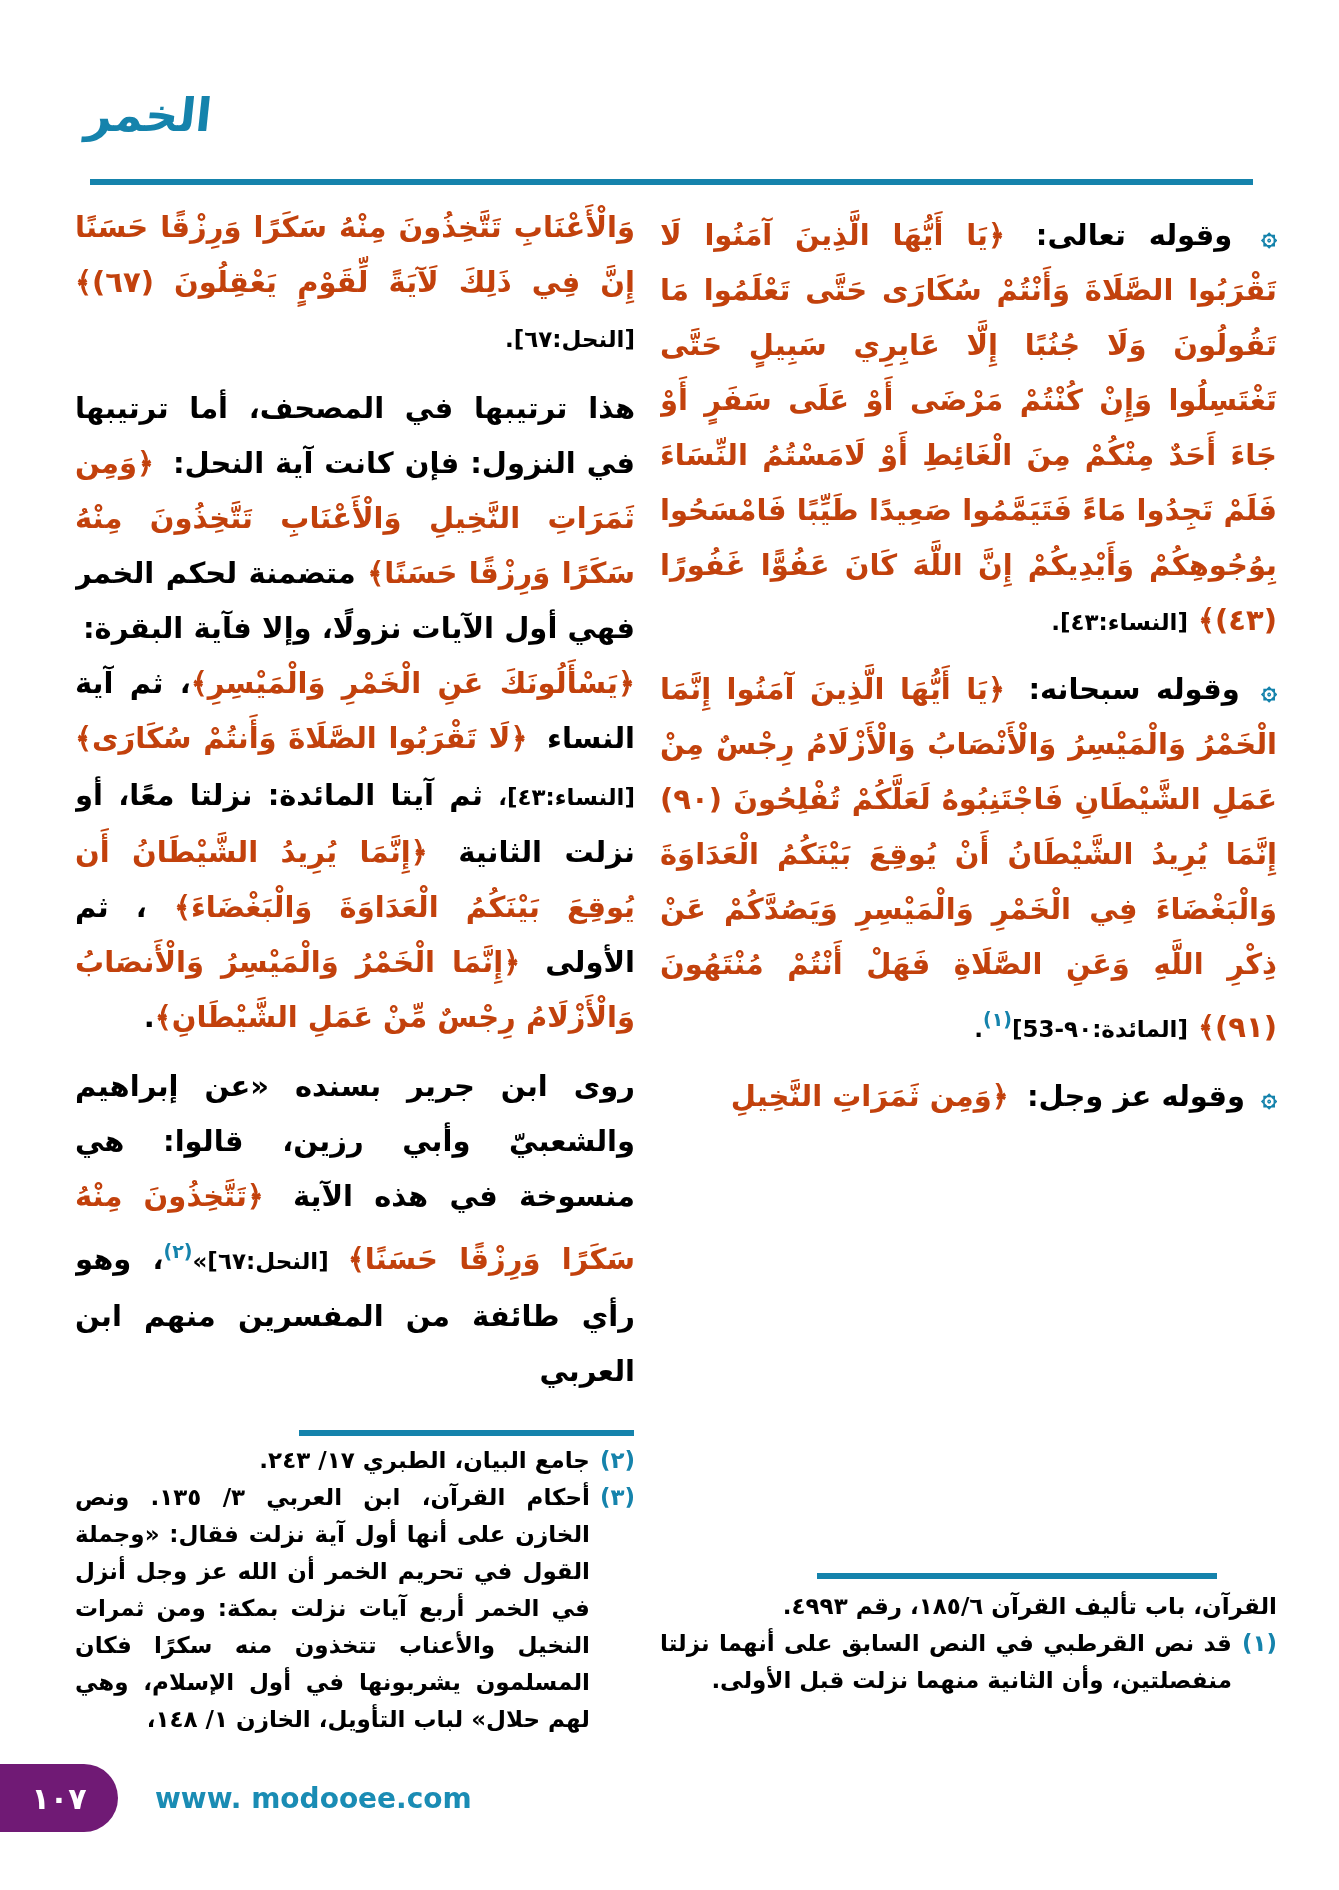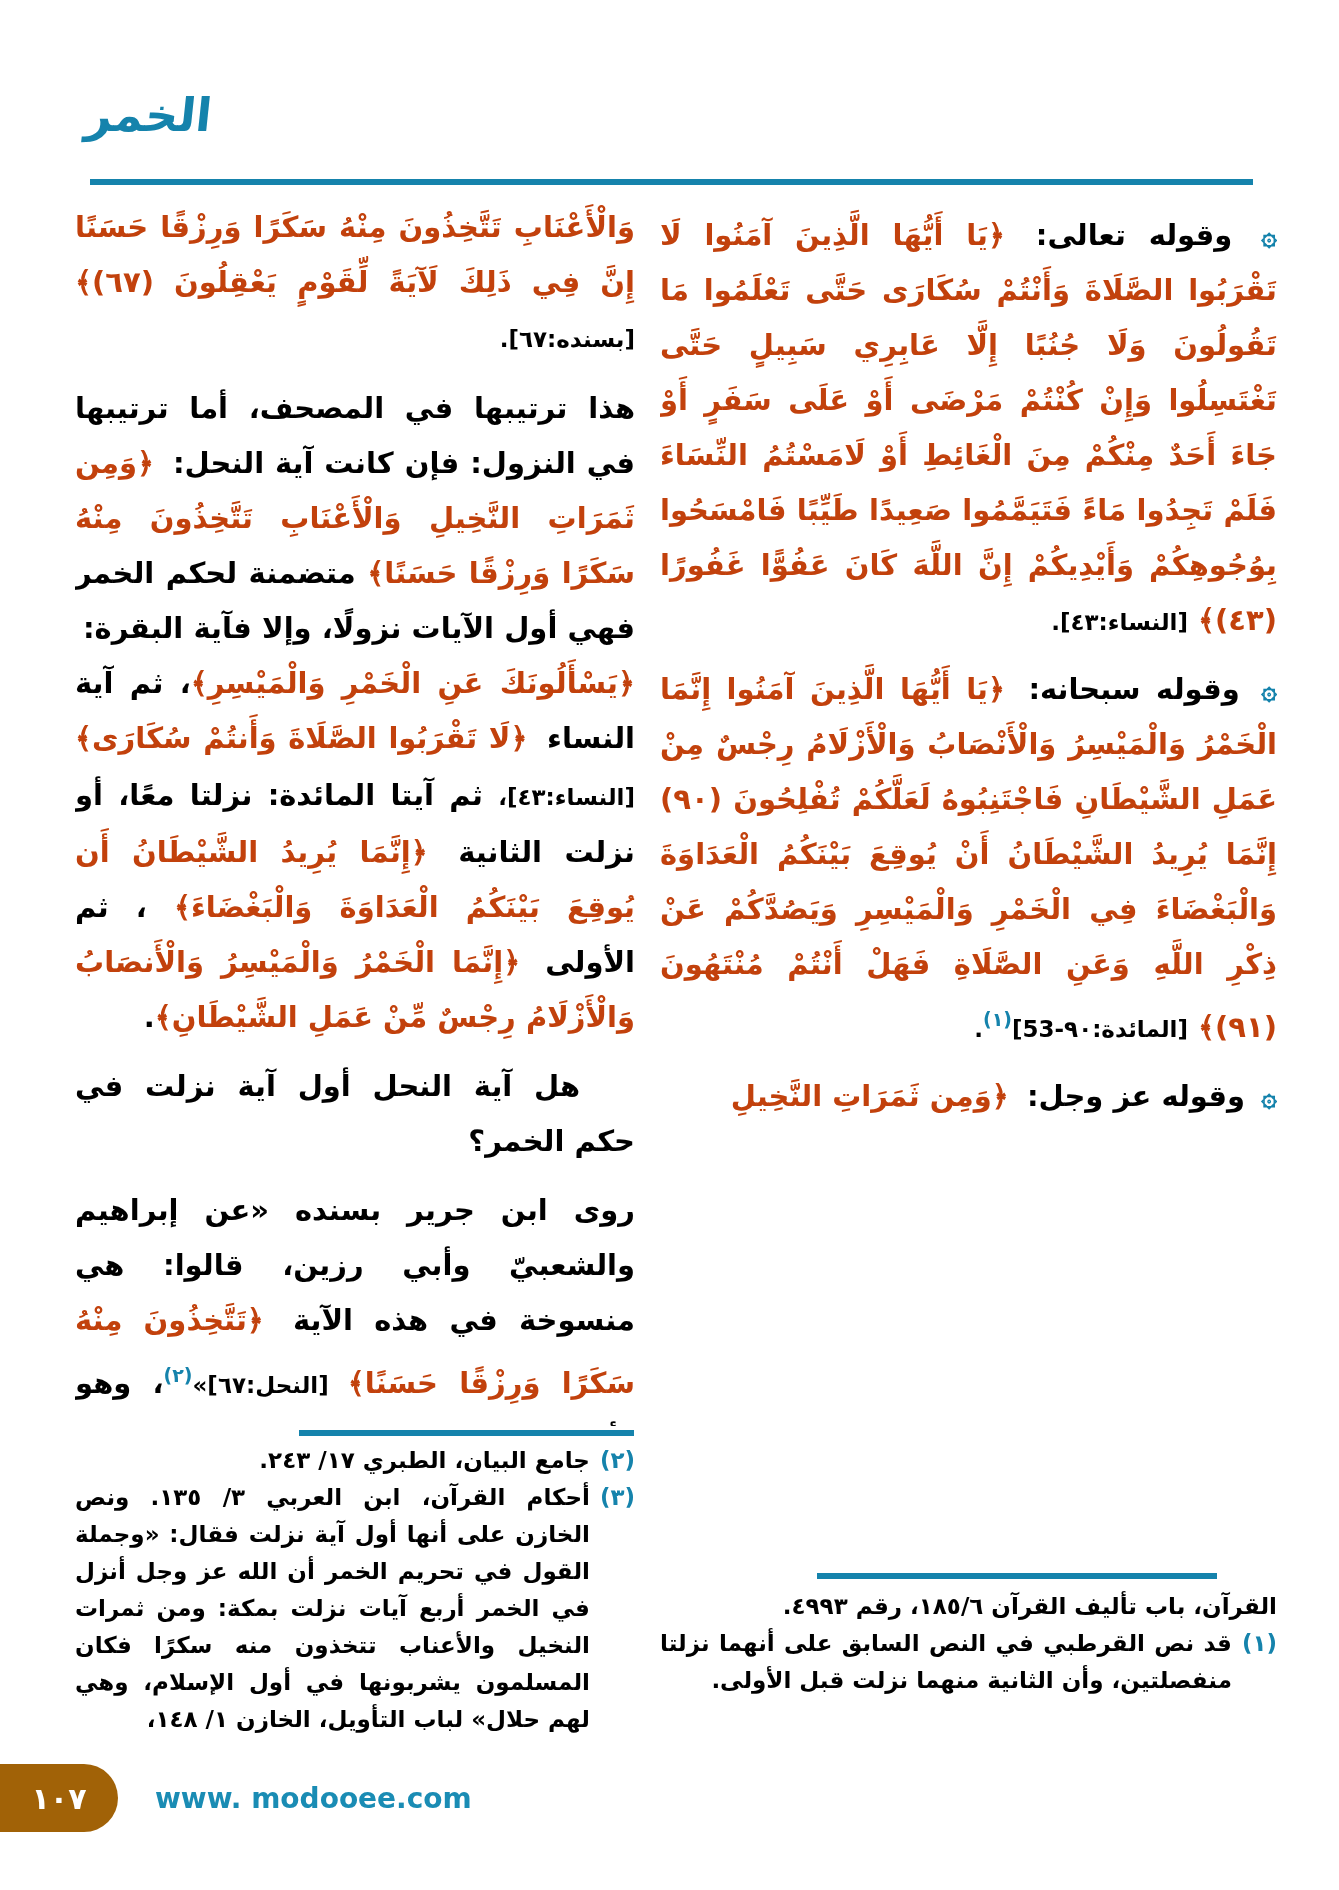--- a/index.html
+++ b/index.html
@@ -51,21 +51,21 @@
     font-weight:bold;color:#000;text-align:justify;
   }
   .fn-block-right{right:62px;top:1588px;width:617px;height:195px;overflow:hidden;}
   .fn-block-left{right:704px;top:1442px;width:560px;height:315px;overflow:hidden;}
   .fn-item{display:flex;gap:10px;}
   .fn-marker{color:#1583ac;white-space:nowrap;flex:0 0 auto;}
   .fn-text{text-align:justify;flex:1 1 auto;}
   
   .page-tab{
     position:absolute;left:0;top:1764px;width:118px;height:68px;
-    background:#a16207;
+    background:#701a75;
     border-radius:0 34px 34px 0;
     display:flex;align-items:center;justify-content:center;
   }
   .page-number{color:#ffffff;font-size:30px;font-weight:bold;direction:rtl;}
   .website{
     position:absolute;left:155px;top:1782px;
     color:#1a8cb4;font-size:28px;direction:ltr;
     font-weight:bold;
   }
 </style>
@@ -97,28 +97,27 @@
     <div class="bullet">
       <span class="rosette">۞</span>
       <span class="b">وقوله عز وجل:</span>
       <span class="quran">﴿وَمِن ثَمَرَاتِ النَّخِيلِ</span>
     </div>
   </div>
 
   <div class="col col-left">
     <div>
       <span class="quran">وَالْأَعْنَابِ تَتَّخِذُونَ مِنْهُ سَكَرًا وَرِزْقًا حَسَنًا إِنَّ فِي ذَلِكَ لَآيَةً لِّقَوْمٍ يَعْقِلُونَ (٦٧)﴾</span>
-      <span class="ref">[بسنده:٦٧].</span>
+      <span class="ref">[النحل:٦٧].</span>
     </div>
 
     <p style="margin:14px 0 0 0;">
       <span class="b">هذا ترتيبها في المصحف، أما ترتيبها في النزول: فإن كانت آية النحل: </span><span class="quran">﴿وَمِن ثَمَرَاتِ النَّخِيلِ وَالْأَعْنَابِ تَتَّخِذُونَ مِنْهُ سَكَرًا وَرِزْقًا حَسَنًا﴾</span><span class="b"> متضمنة لحكم الخمر فهي أول الآيات نزولًا، وإلا فآية البقرة: </span><span class="quran">﴿يَسْأَلُونَكَ عَنِ الْخَمْرِ وَالْمَيْسِرِ﴾</span><span class="b">، ثم آية النساء </span><span class="quran">﴿لَا تَقْرَبُوا الصَّلَاةَ وَأَنتُمْ سُكَارَى﴾</span><span class="ref"> [النساء:٤٣]،</span><span class="b"> ثم آيتا المائدة: نزلتا معًا، أو نزلت الثانية </span><span class="quran">﴿إِنَّمَا يُرِيدُ الشَّيْطَانُ أَن يُوقِعَ بَيْنَكُمُ الْعَدَاوَةَ وَالْبَغْضَاءَ﴾</span><span class="b"> ، ثم الأولى </span><span class="quran">﴿إِنَّمَا الْخَمْرُ وَالْمَيْسِرُ وَالْأَنصَابُ وَالْأَزْلَامُ رِجْسٌ مِّنْ عَمَلِ الشَّيْطَانِ﴾</span><span class="b">.</span>
     </p>
 
-    <p class="question-heading" style="margin-bottom:0;">هل آية النحل أول آية نزلت في حكم الخمر؟</p>
 
     <p class="narration" style="margin:14px 0 0 0;">
       <span class="b">روى ابن جرير بسنده «عن إبراهيم والشعبيّ وأبي رزين، قالوا: هي منسوخة في هذه الآية </span><span class="quran">﴿تَتَّخِذُونَ مِنْهُ سَكَرًا وَرِزْقًا حَسَنًا﴾</span><span class="ref"> [النحل:٦٧]»</span><sup class="sup">(٢)</sup><span class="b">، وهو رأي طائفة من المفسرين منهم ابن العربي</span>
     </p>
   </div>
 
   <div class="fn-sep fn-sep-right"></div>
   <div class="fn-sep fn-sep-left"></div>
 
   <div class="fn-block fn-block-right">

